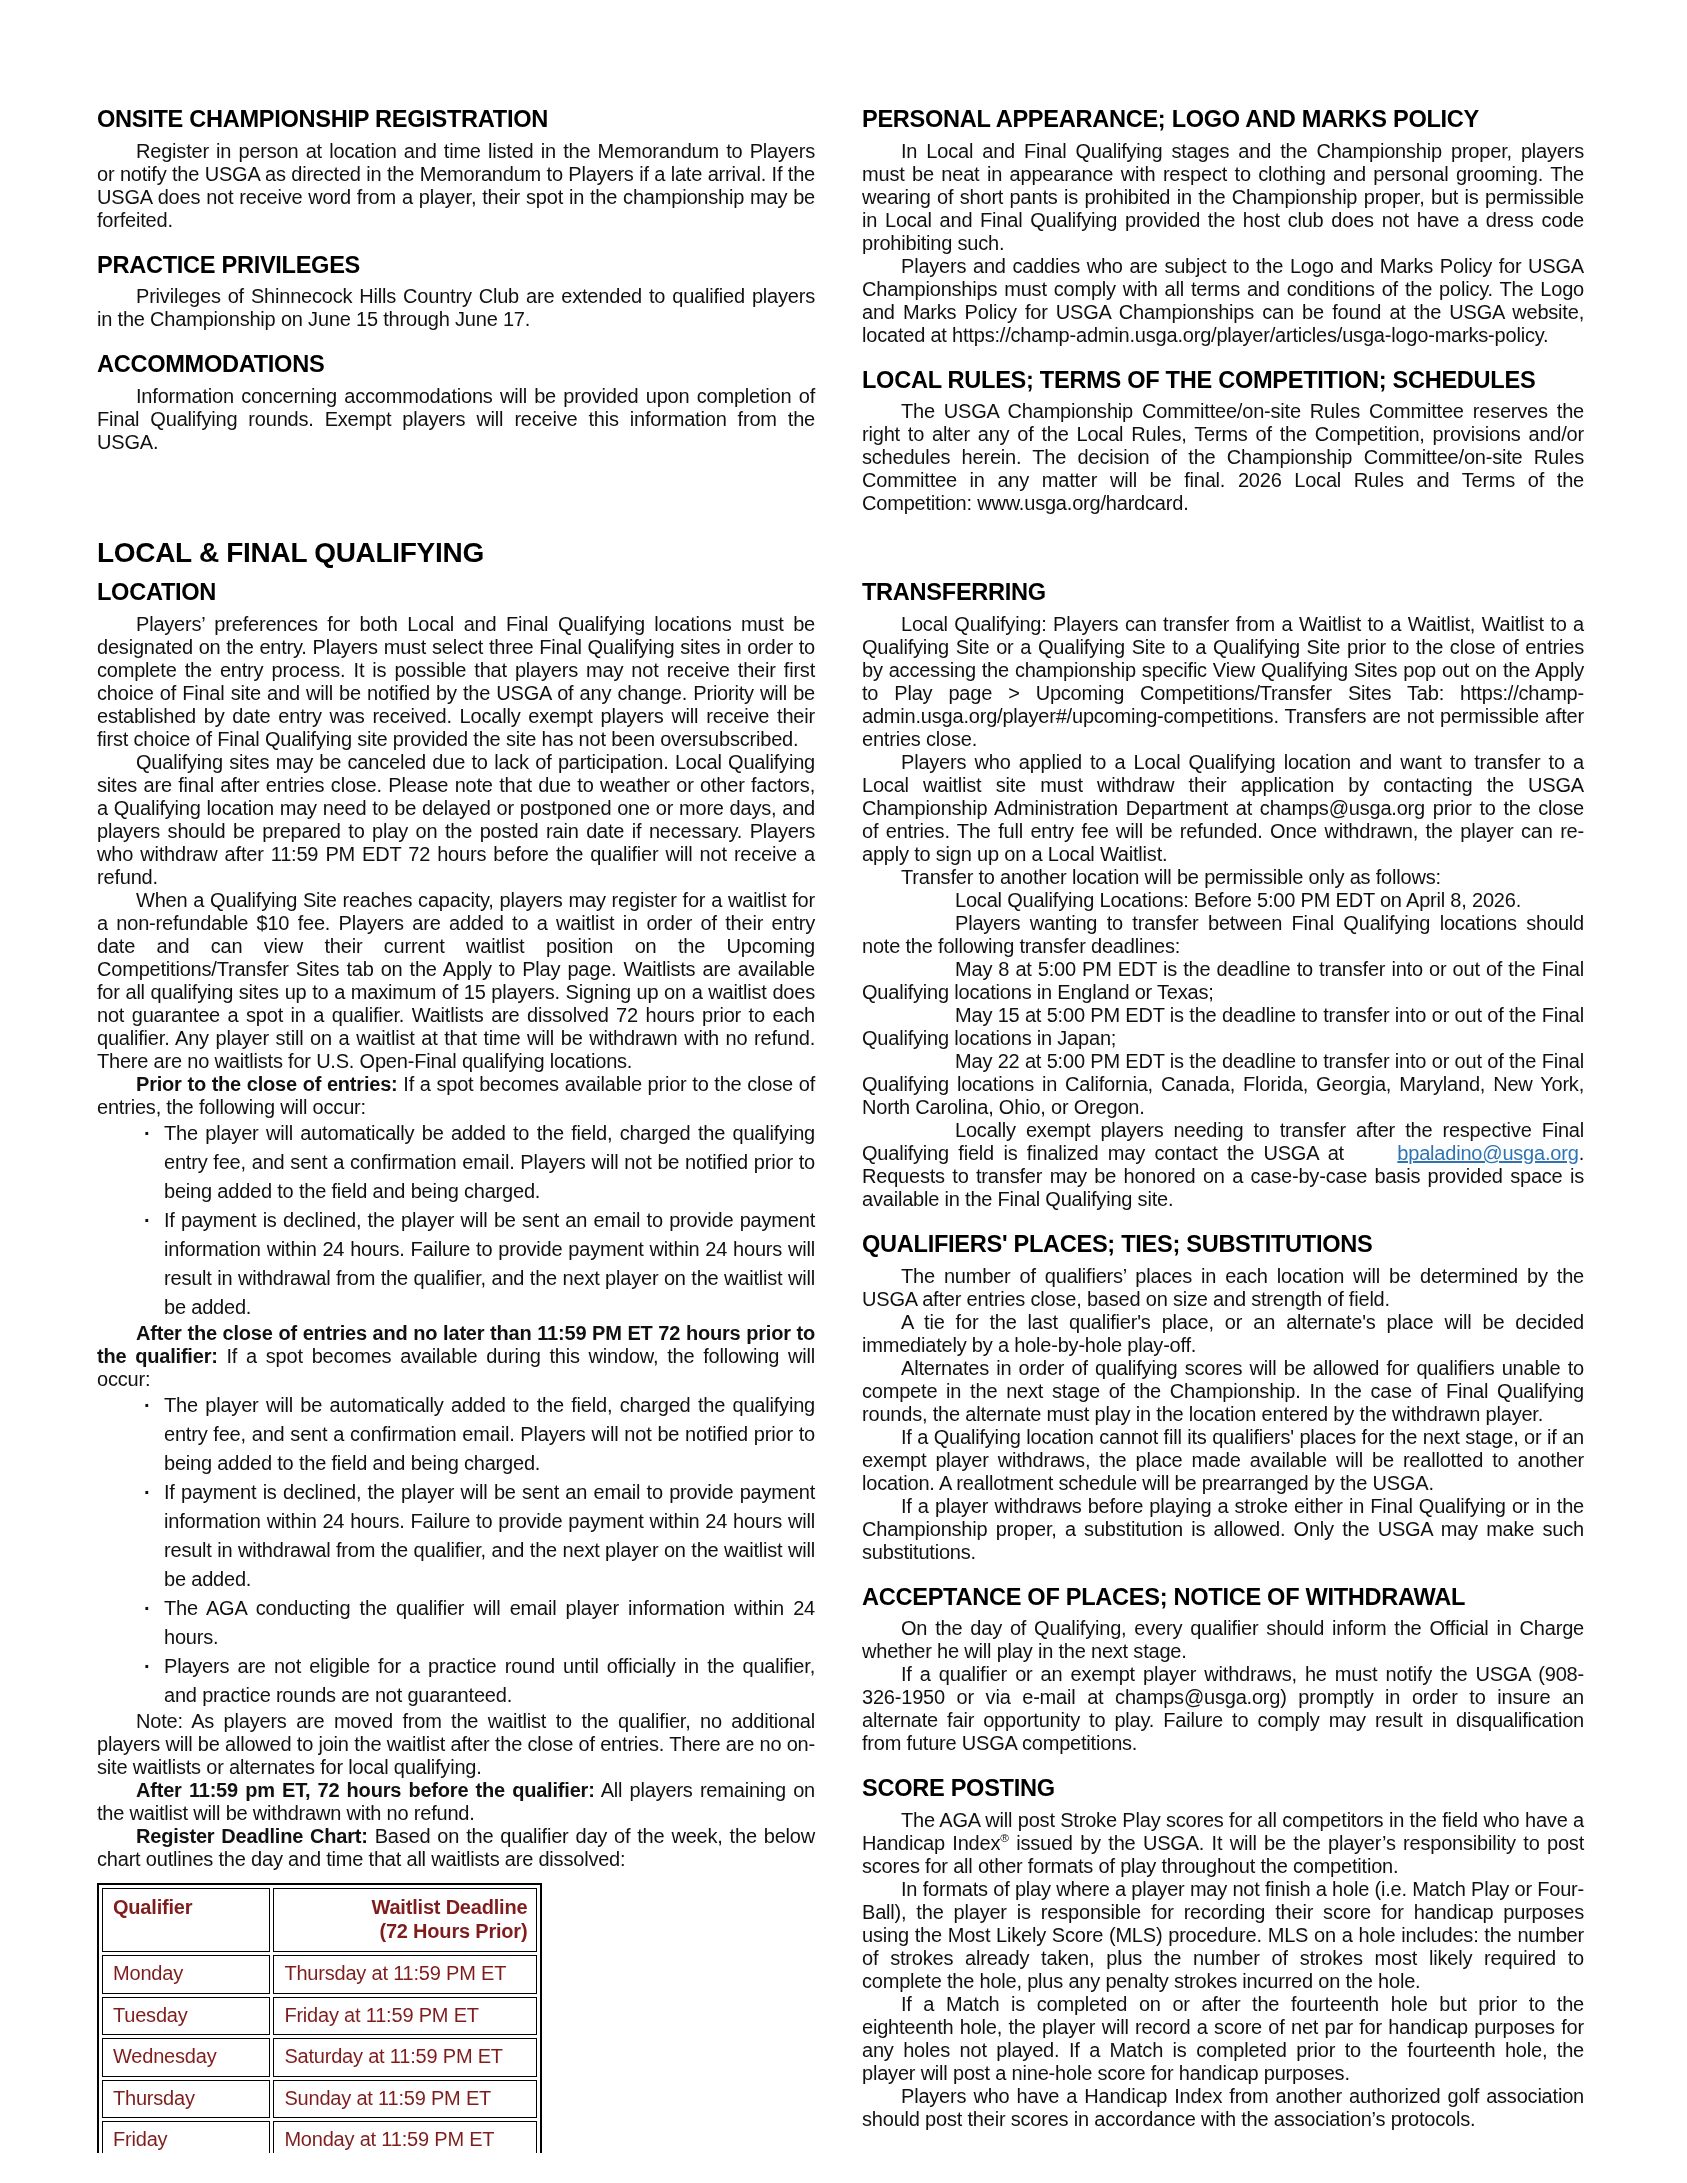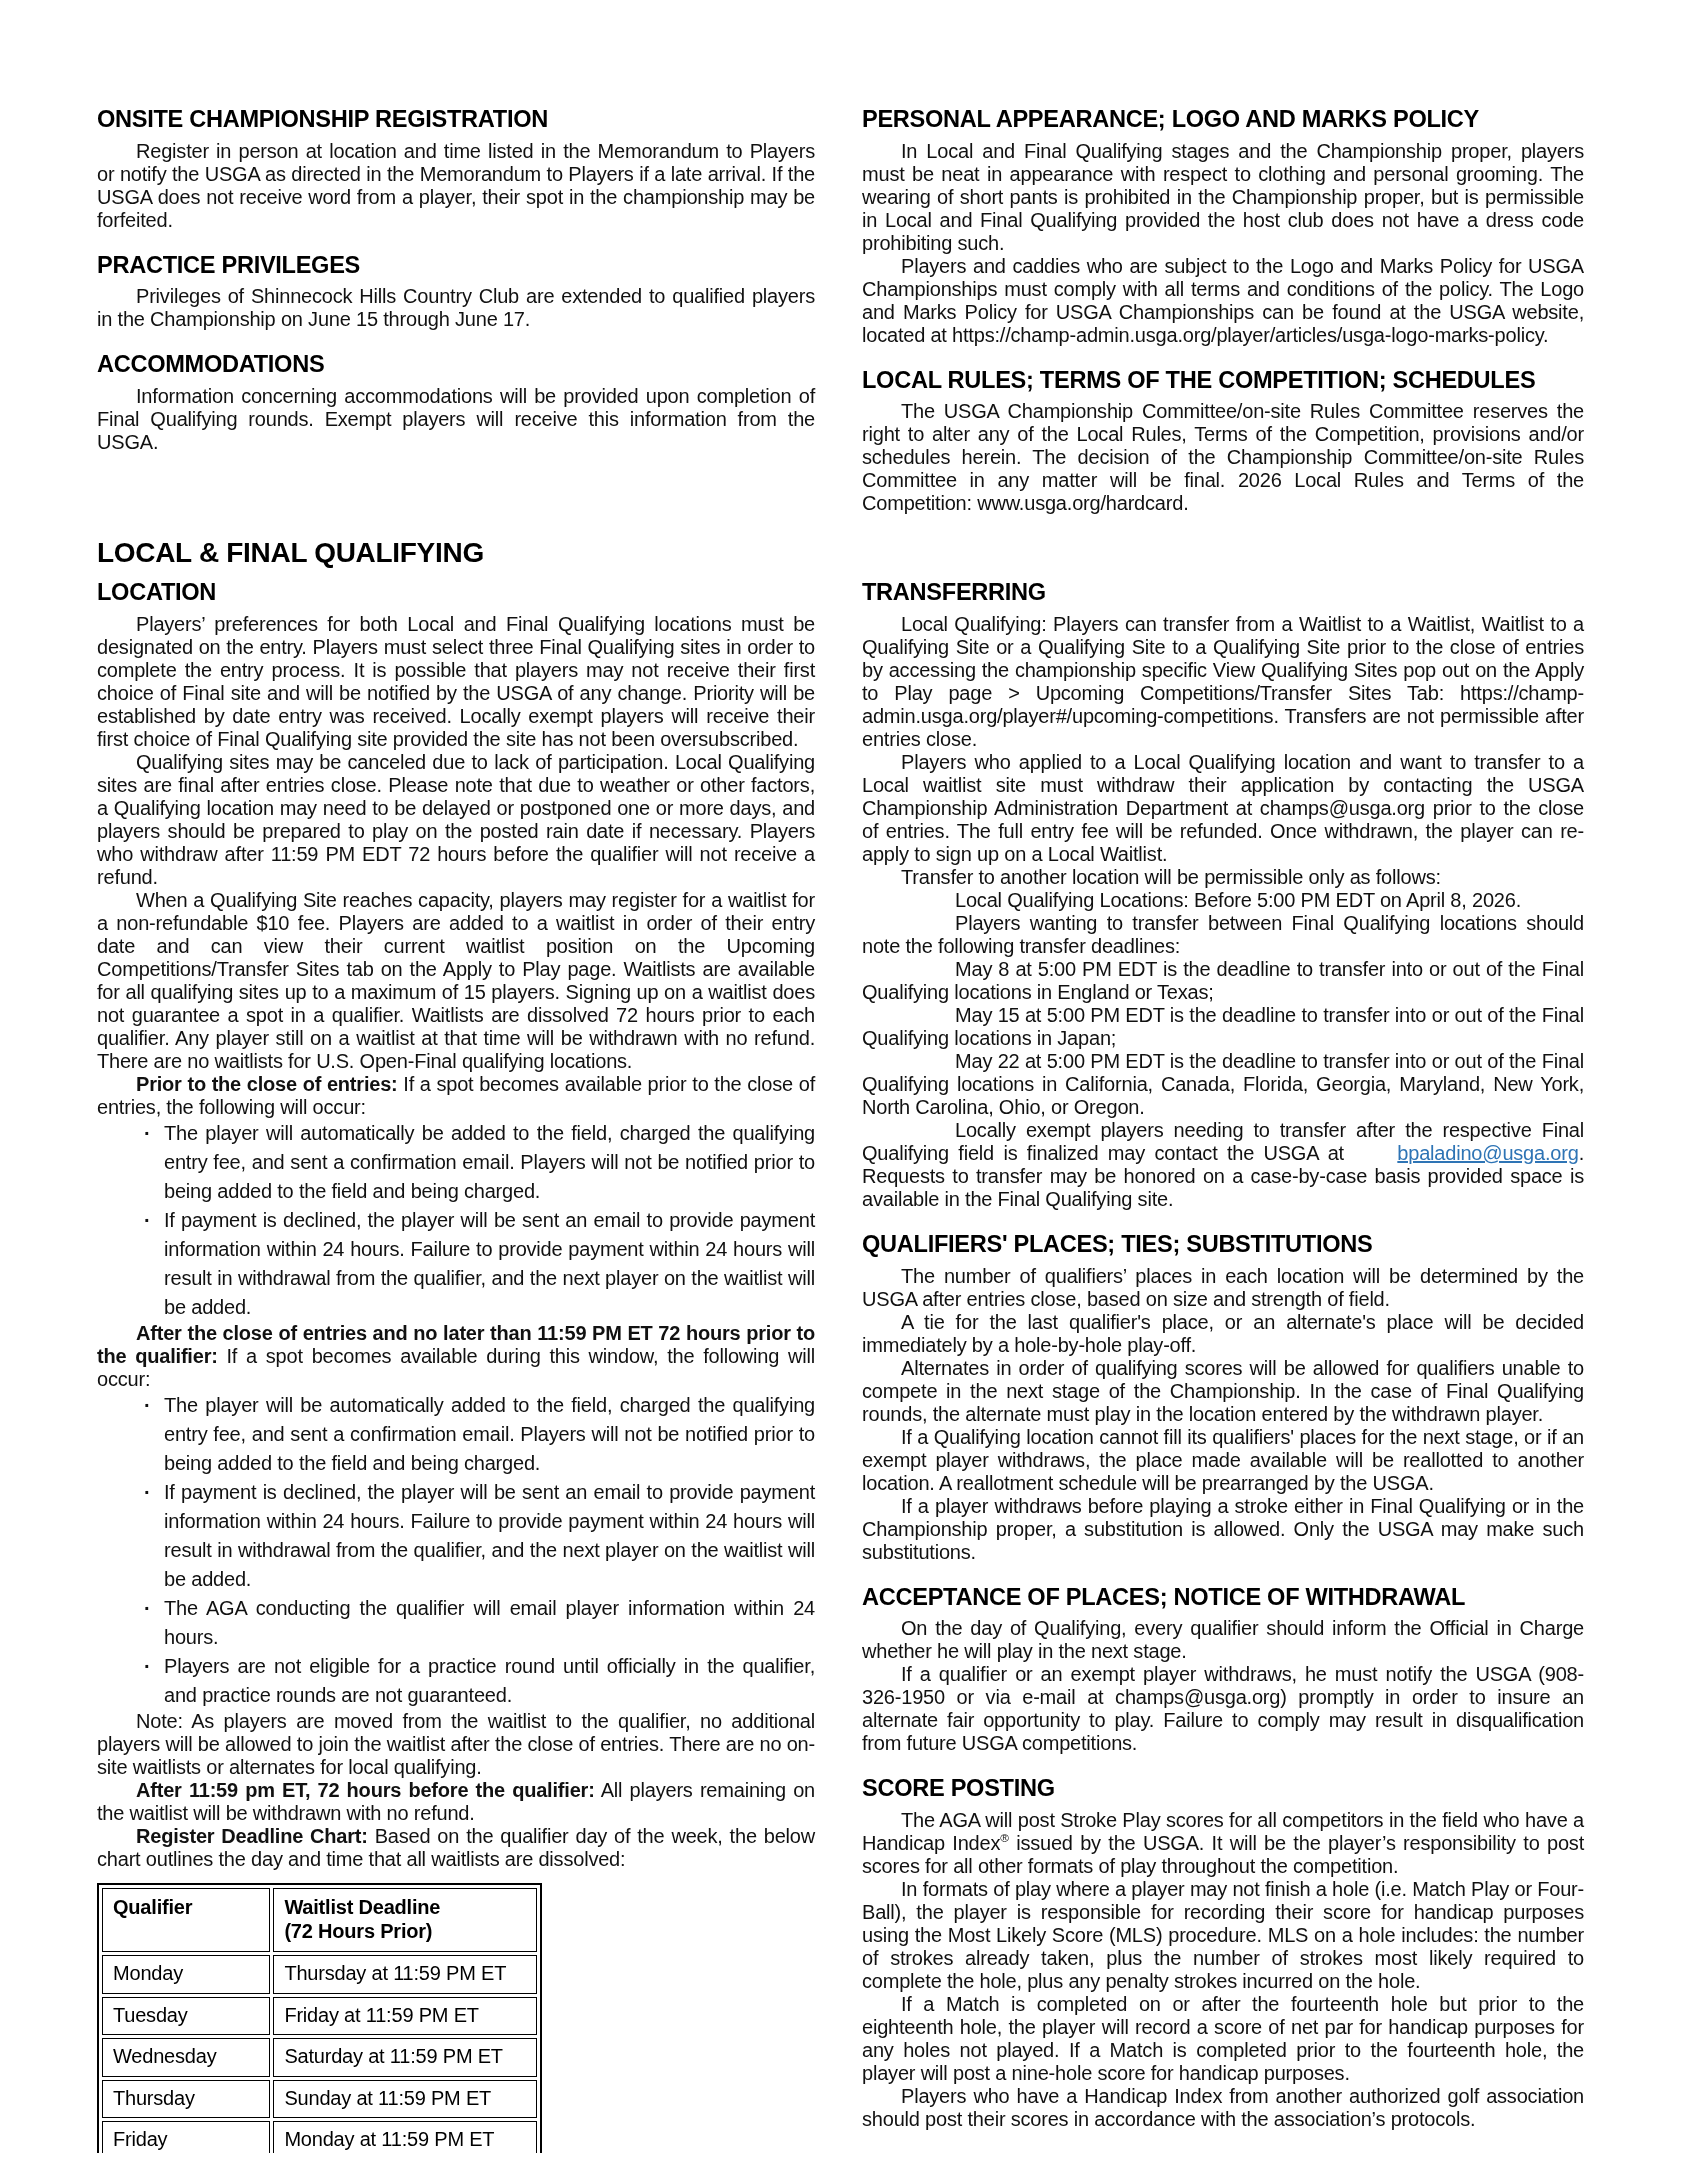--- a/index.html
+++ b/index.html
@@ -80,28 +80,28 @@
     margin-top:11.8px;
     background:#fff;
   }
   table.deadline th, table.deadline td{
     border:1.7px solid #000;
     font-size:20px;
     letter-spacing:-0.2px;
     text-align:left;
     vertical-align:top;
     padding:5.9px 8.4px 7.6px 10px;
-    color:#000000;
+    color:#7f1d1d;
     margin-left:47px;
   }
   table.deadline th{font-weight:700;line-height:24.5px;}
   table.deadline .c1{width:148px;}
   table.deadline .c2{width:243px;}
   table.deadline td{line-height:23px;}
-  .th-line{display:block;}
+  .th-line{display:block;text-align:right;}
 </style>
 </head>
 <body>
 
 <div class="page">
 
   <div class="row">
     <div class="col left">
       <div>
         <h2 class="sec first">ONSITE CHAMPIONSHIP REGISTRATION</h2>

